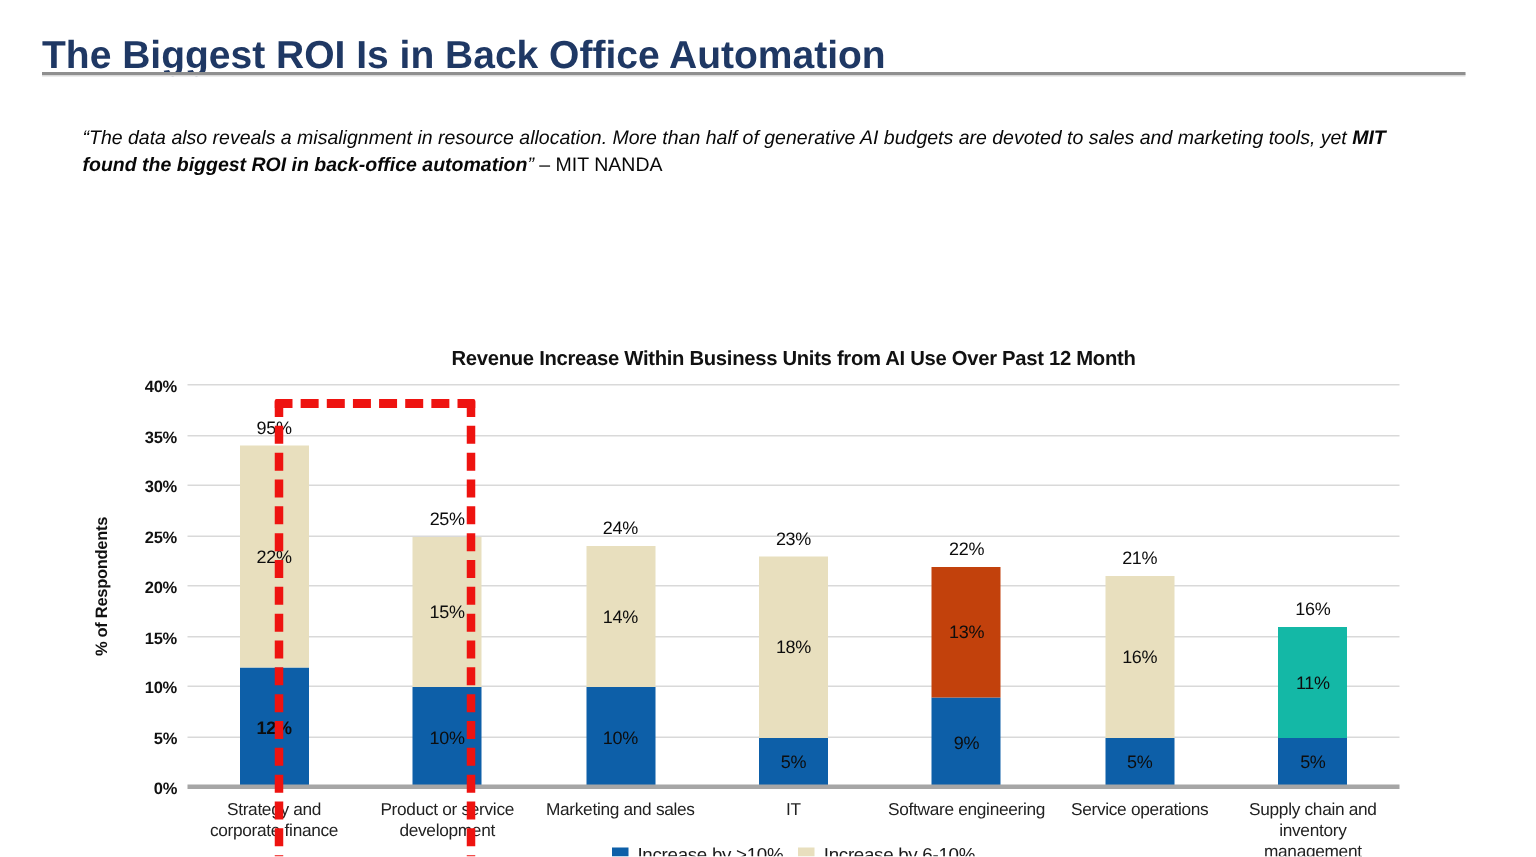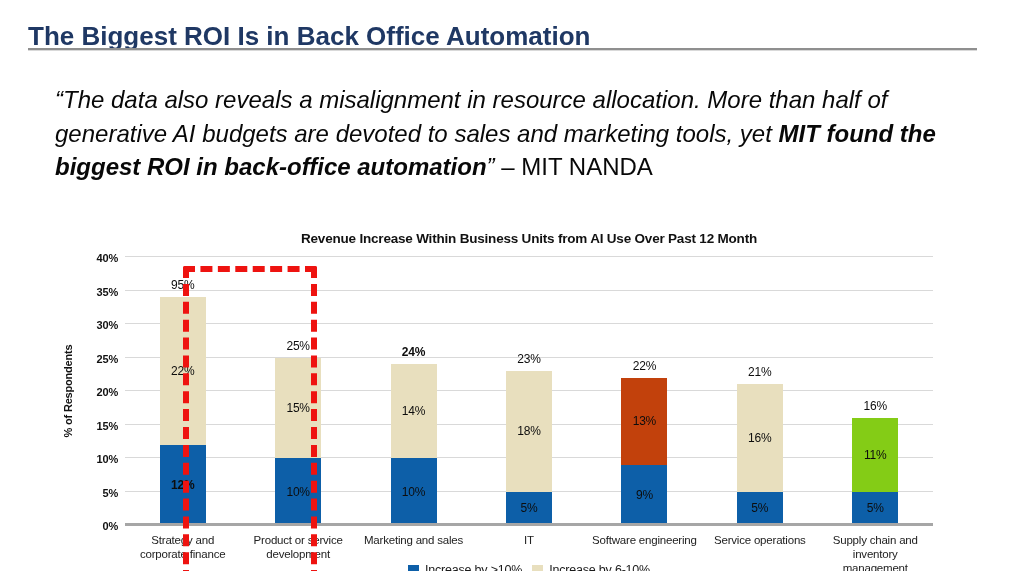--- a/index.html
+++ b/index.html
@@ -6,21 +6,21 @@
   .slide{position:relative;width:1024px;height:571px;background:#ffffff;overflow:hidden;
          font-family:"Liberation Sans",sans-serif;color:#1a1a1a;}
 
   
   .page-title{position:absolute;left:28px;top:21px;font-size:26px;font-weight:bold;
               color:#1f3864;letter-spacing:0;}
   .title-rule{position:absolute;left:28px;top:48px;width:949px;height:2px;
               background:#8f8f8f;box-shadow:0 1px 0 #d9d9d9;}
 
   
-  .quote{position:absolute;left:55px;top:83px;width:905px;font-size:24px;
+  .quote{position:absolute;left:55px;top:83px;width:905px;font-size:13px;
          font-style:italic;line-height:1.4;color:#080808;}
   .quote .q-bold{font-weight:bold;}
   .quote .q-attr{font-style:normal;}
 
   
   .chart{position:absolute;left:60px;top:200px;width:948px;height:368px;margin-top:25px;}
   .chart-title{position:absolute;left:65px;top:6px;width:808px;text-align:center;
                font-size:13.5px;font-weight:bold;color:#111;letter-spacing:-0.2px;}
 
   .plot{position:absolute;left:65px;top:32px;width:808px;height:268px;}
@@ -96,21 +96,21 @@
             </div>
             <div class="total-label" style="bottom: calc(62.5% + 5px);">25%</div>
           </div>
           <div class="bar-col">
             <div class="segment" style="bottom: 0%; height: 25%; background: rgb(13, 95, 168);">
               <span class="segment-label">10%</span>
             </div>
             <div class="segment" style="bottom: 25%; height: 35%; background: rgb(232, 223, 190);">
               <span class="segment-label">14%</span>
             </div>
-            <div class="total-label" style="bottom: calc(60% + 5px); font-weight: bold;">24%</div>
+            <div class="total-label" style="bottom: calc(60% + 5px);">24%</div>
           </div>
           <div class="bar-col">
             <div class="segment" style="bottom: 0%; height: 12.5%; background: rgb(13, 95, 168);">
               <span class="segment-label">5%</span>
             </div>
             <div class="segment" style="bottom: 12.5%; height: 45%; background: rgb(232, 223, 190);">
               <span class="segment-label">18%</span>
             </div>
             <div class="total-label" style="bottom: calc(57.5% + 5px);">23%</div>
           </div>
@@ -129,21 +129,21 @@
             </div>
             <div class="segment" style="bottom: 12.5%; height: 40%; background: rgb(232, 223, 190);">
               <span class="segment-label">16%</span>
             </div>
             <div class="total-label" style="bottom: calc(52.5% + 5px);">21%</div>
           </div>
           <div class="bar-col">
             <div class="segment" style="bottom: 0%; height: 12.5%; background: rgb(13, 95, 168);">
               <span class="segment-label">5%</span>
             </div>
-            <div class="segment" style="bottom: 12.5%; height: 27.5%; background: #84cc16;">
+            <div class="segment" style="bottom: 12.5%; height: 27.5%; background: #14b8a6;">
               <span class="segment-label">11%</span>
             </div>
             <div class="total-label" style="bottom: calc(40% + 5px);">16%</div>
           </div>
         </div>
       <div class="highlight-box" style="border-color: rgb(238, 19, 16);"></div>
     <div class="y-tick-label" style="bottom: calc(0% - 7px);">0%</div>
         <div class="y-tick-label" style="bottom: calc(12.5% - 7px);">5%</div>
         <div class="y-tick-label" style="bottom: calc(25% - 7px);">10%</div>
         <div class="y-tick-label" style="bottom: calc(37.5% - 7px);">15%</div>

